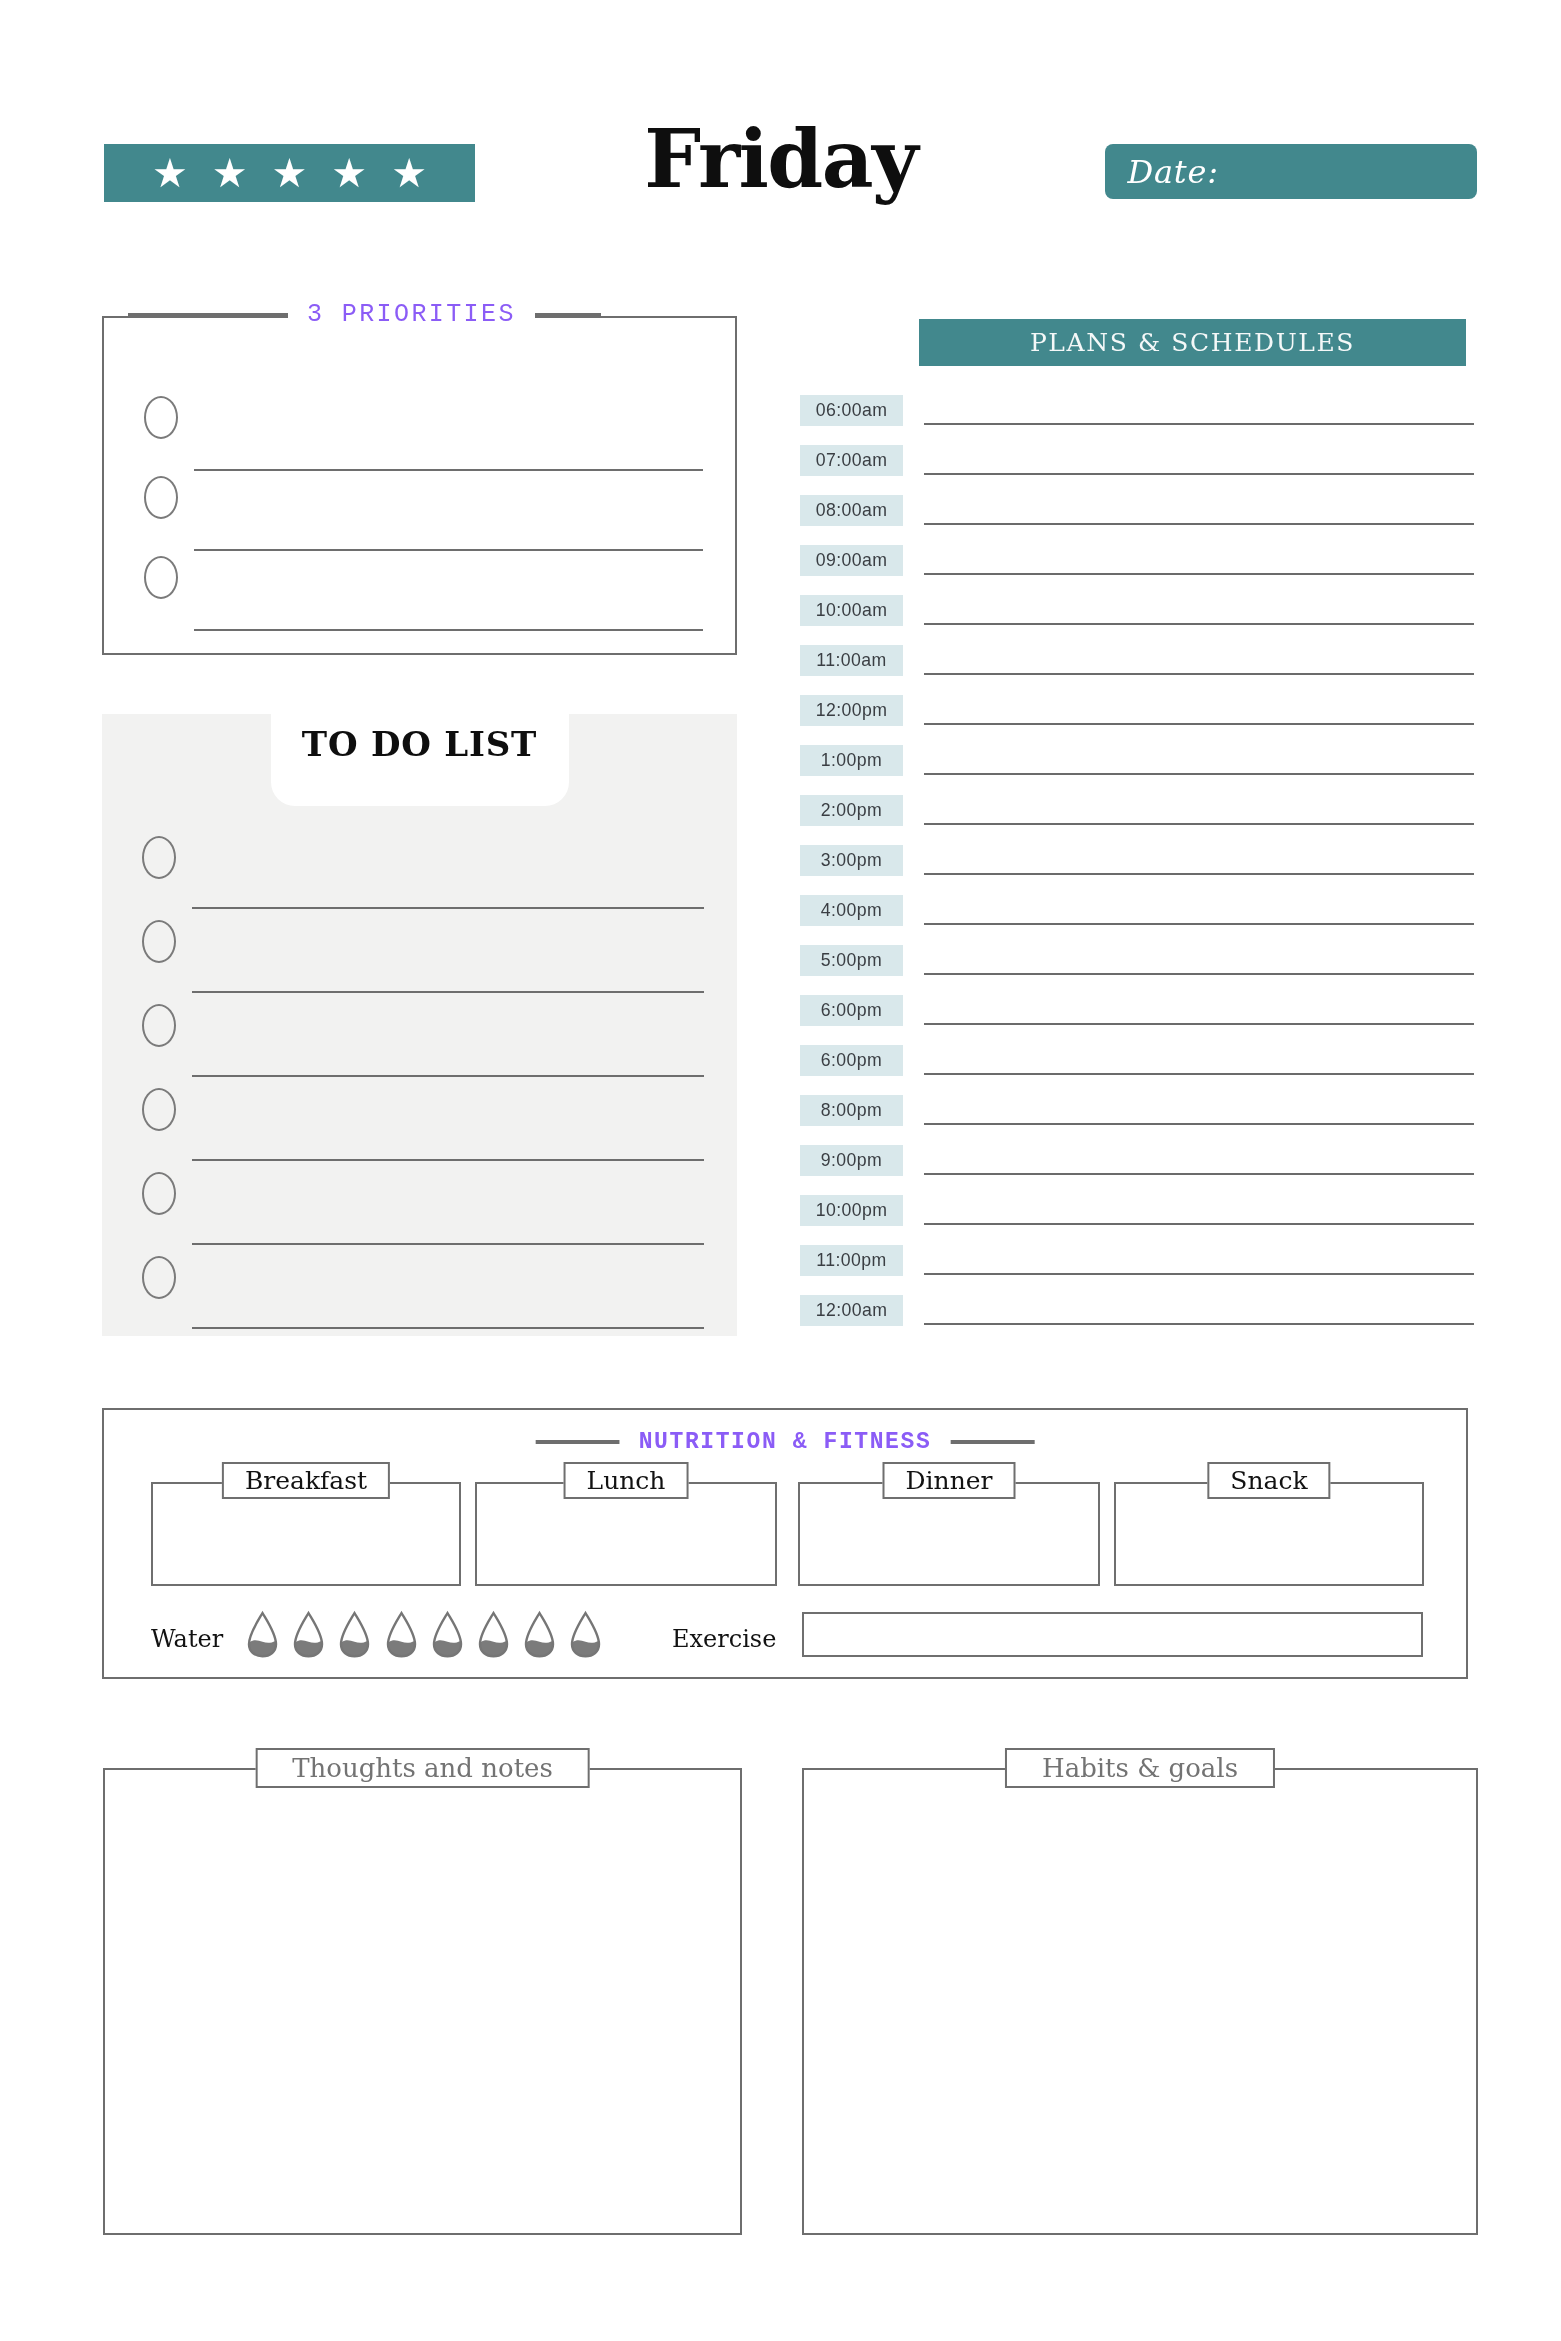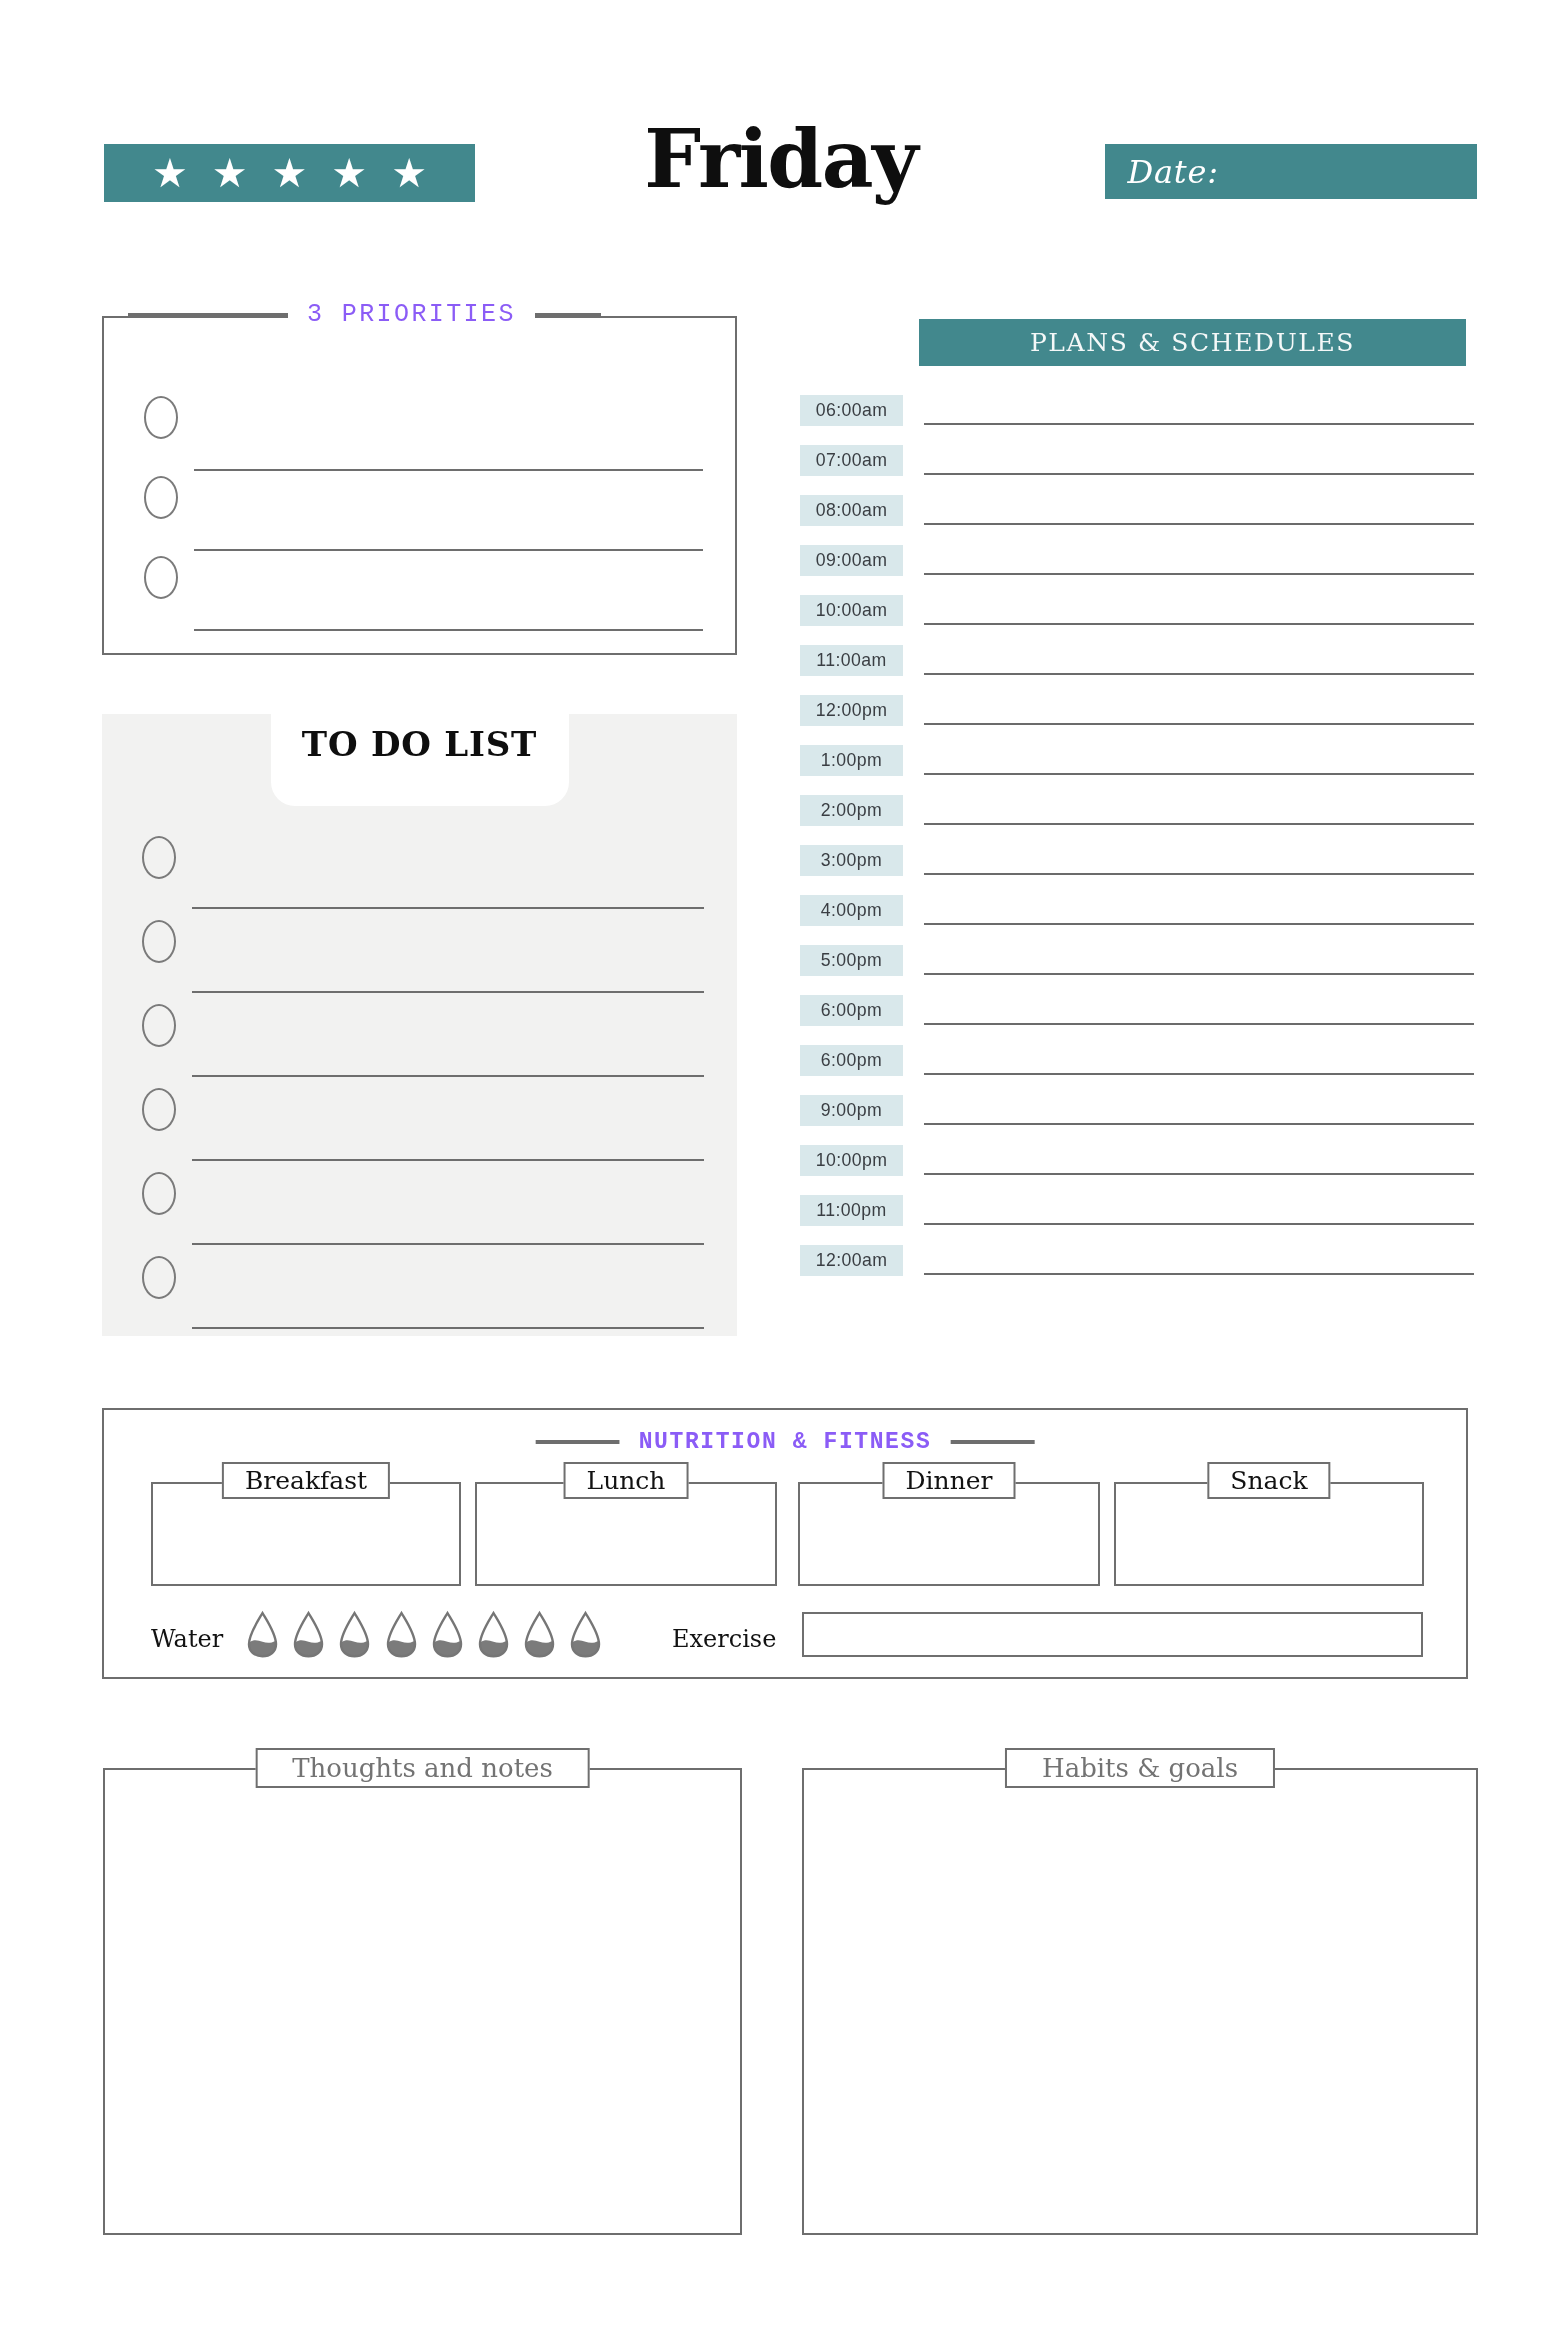--- a/index.html
+++ b/index.html
@@ -8,21 +8,21 @@
   .page { position:absolute; inset:0; background:#ffffff; overflow:hidden; }
 
   
   .stars-banner { position:absolute; left:104px; top:144px; width:371px; height:58px;
     background:var(--teal); display:flex; align-items:center; justify-content:space-evenly; padding:0 24px; }
   .star { color:#ffffff; font-size:40px; line-height:1; }
   .day-title { position:absolute; left:0; top:117px; width:100%; text-align:center;
     font-family:"DejaVu Serif", serif; font-weight:700; font-size:80px; line-height:1.05;
     color:#0e0e0e; letter-spacing:-1.6px; }
   .date-banner { position:absolute; left:1105px; top:144px; width:372px; height:55px;
-    background:var(--teal); display:flex; align-items:center; padding-left:22.5px; }
+    background:var(--teal); display:flex; align-items:center; padding-left:22.5px;border-radius:8px; }
   .date-label { color:#ffffff; font-family:"DejaVu Serif", serif; font-style:italic;
     font-size:32px; letter-spacing:0.8px; }
 
   
   .frame { position:absolute; border:2.4px solid #6e6e6e; background:transparent; }
   .rule-label { position:absolute; top:-17.7px; display:flex; align-items:center;
     font-family:Liberation Mono, monospace; color:#8b5cf6; white-space:nowrap; }
   .rule-label .dash { height:3.2px; background:#6e6e6e; }
   .rule-label .txt { background:#ffffff; padding:0 19px; }
 
@@ -215,20 +215,24 @@
       </div>
       <div class="sched-row">
         <span class="time-chip">6:00pm</span>
         <div class="sched-line"></div>
       </div>
       <div class="sched-row">
         <span class="time-chip">6:00pm</span>
         <div class="sched-line"></div>
       </div>
       <div class="sched-row">
+        <span class="time-chip">8:00pm</span>
+        <div class="sched-line"></div>
+      </div>
+      <div class="sched-row">
         <span class="time-chip">9:00pm</span>
         <div class="sched-line"></div>
       </div>
       <div class="sched-row">
         <span class="time-chip">10:00pm</span>
         <div class="sched-line"></div>
       </div>
       <div class="sched-row">
         <span class="time-chip">11:00pm</span>
         <div class="sched-line"></div>

